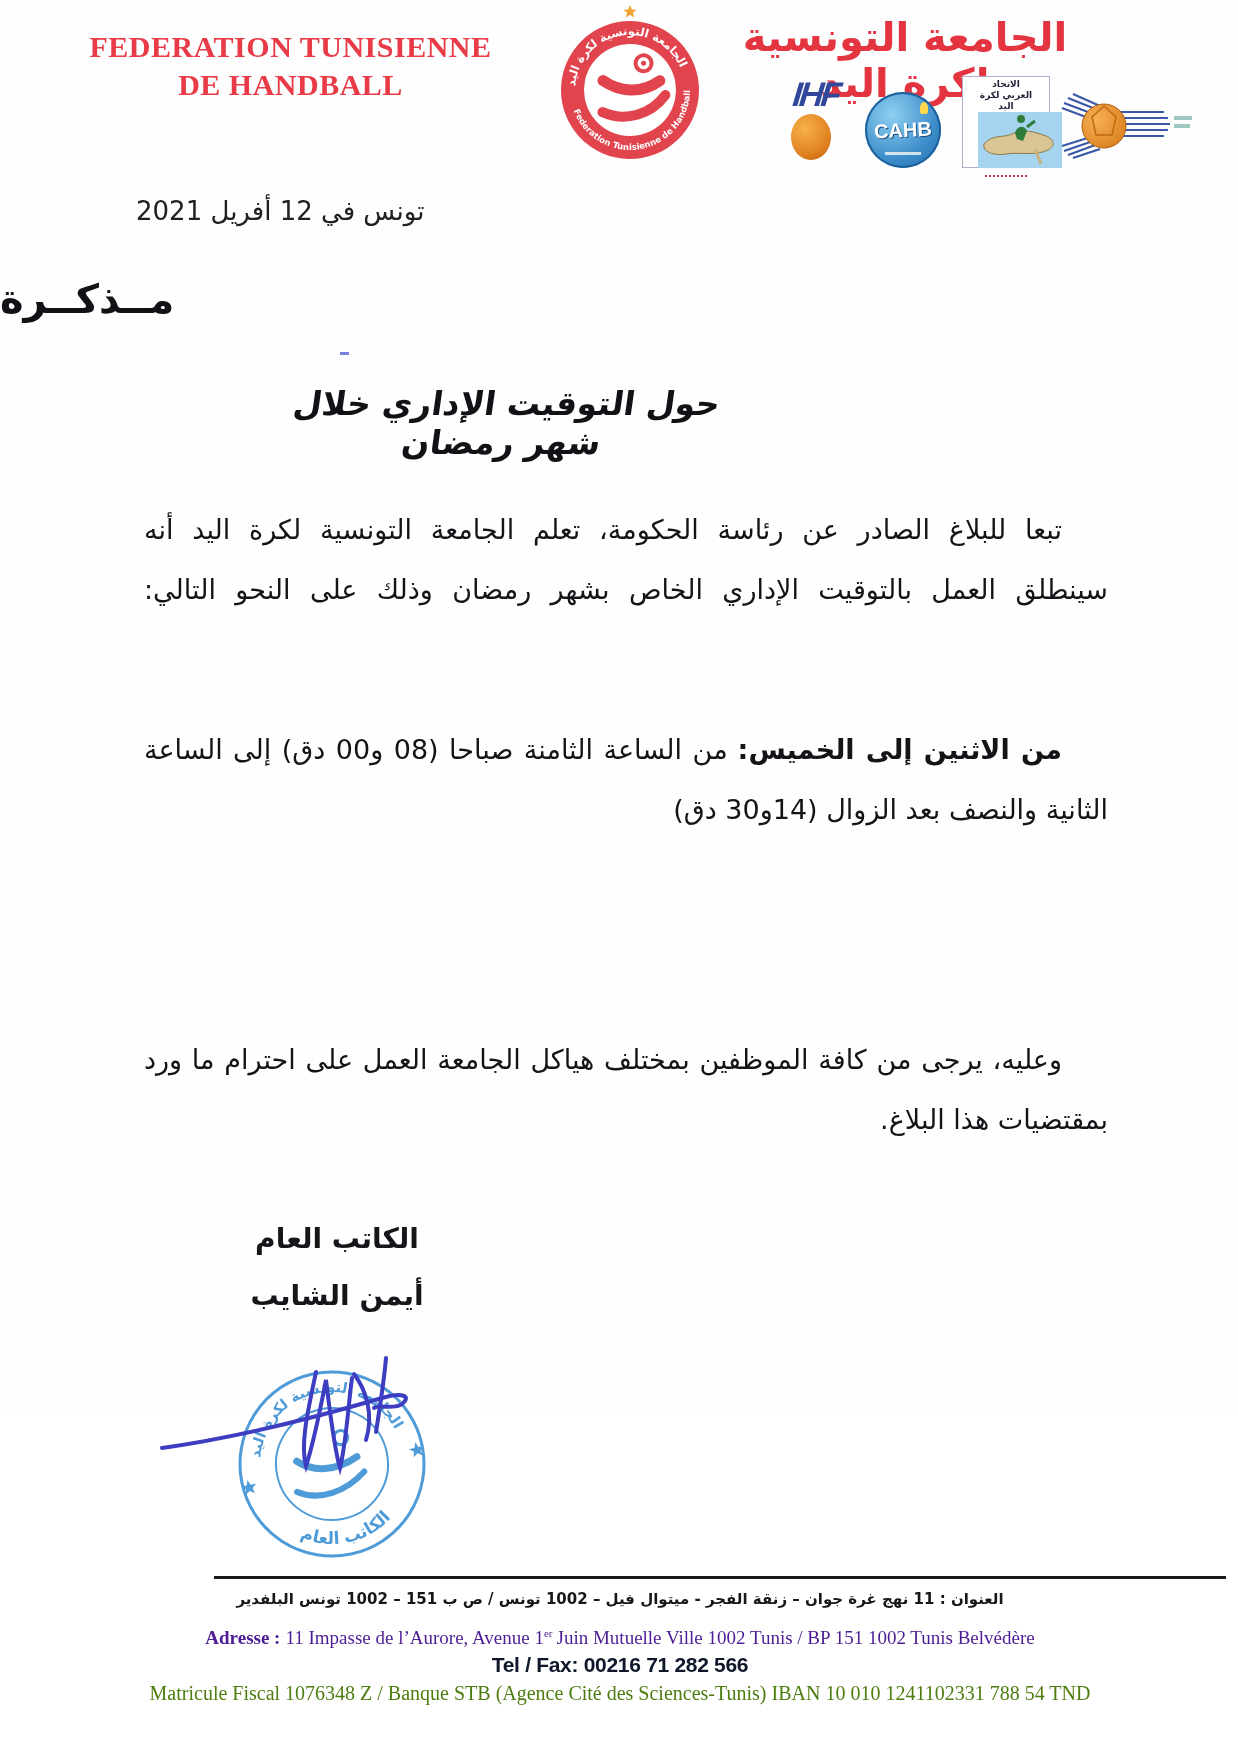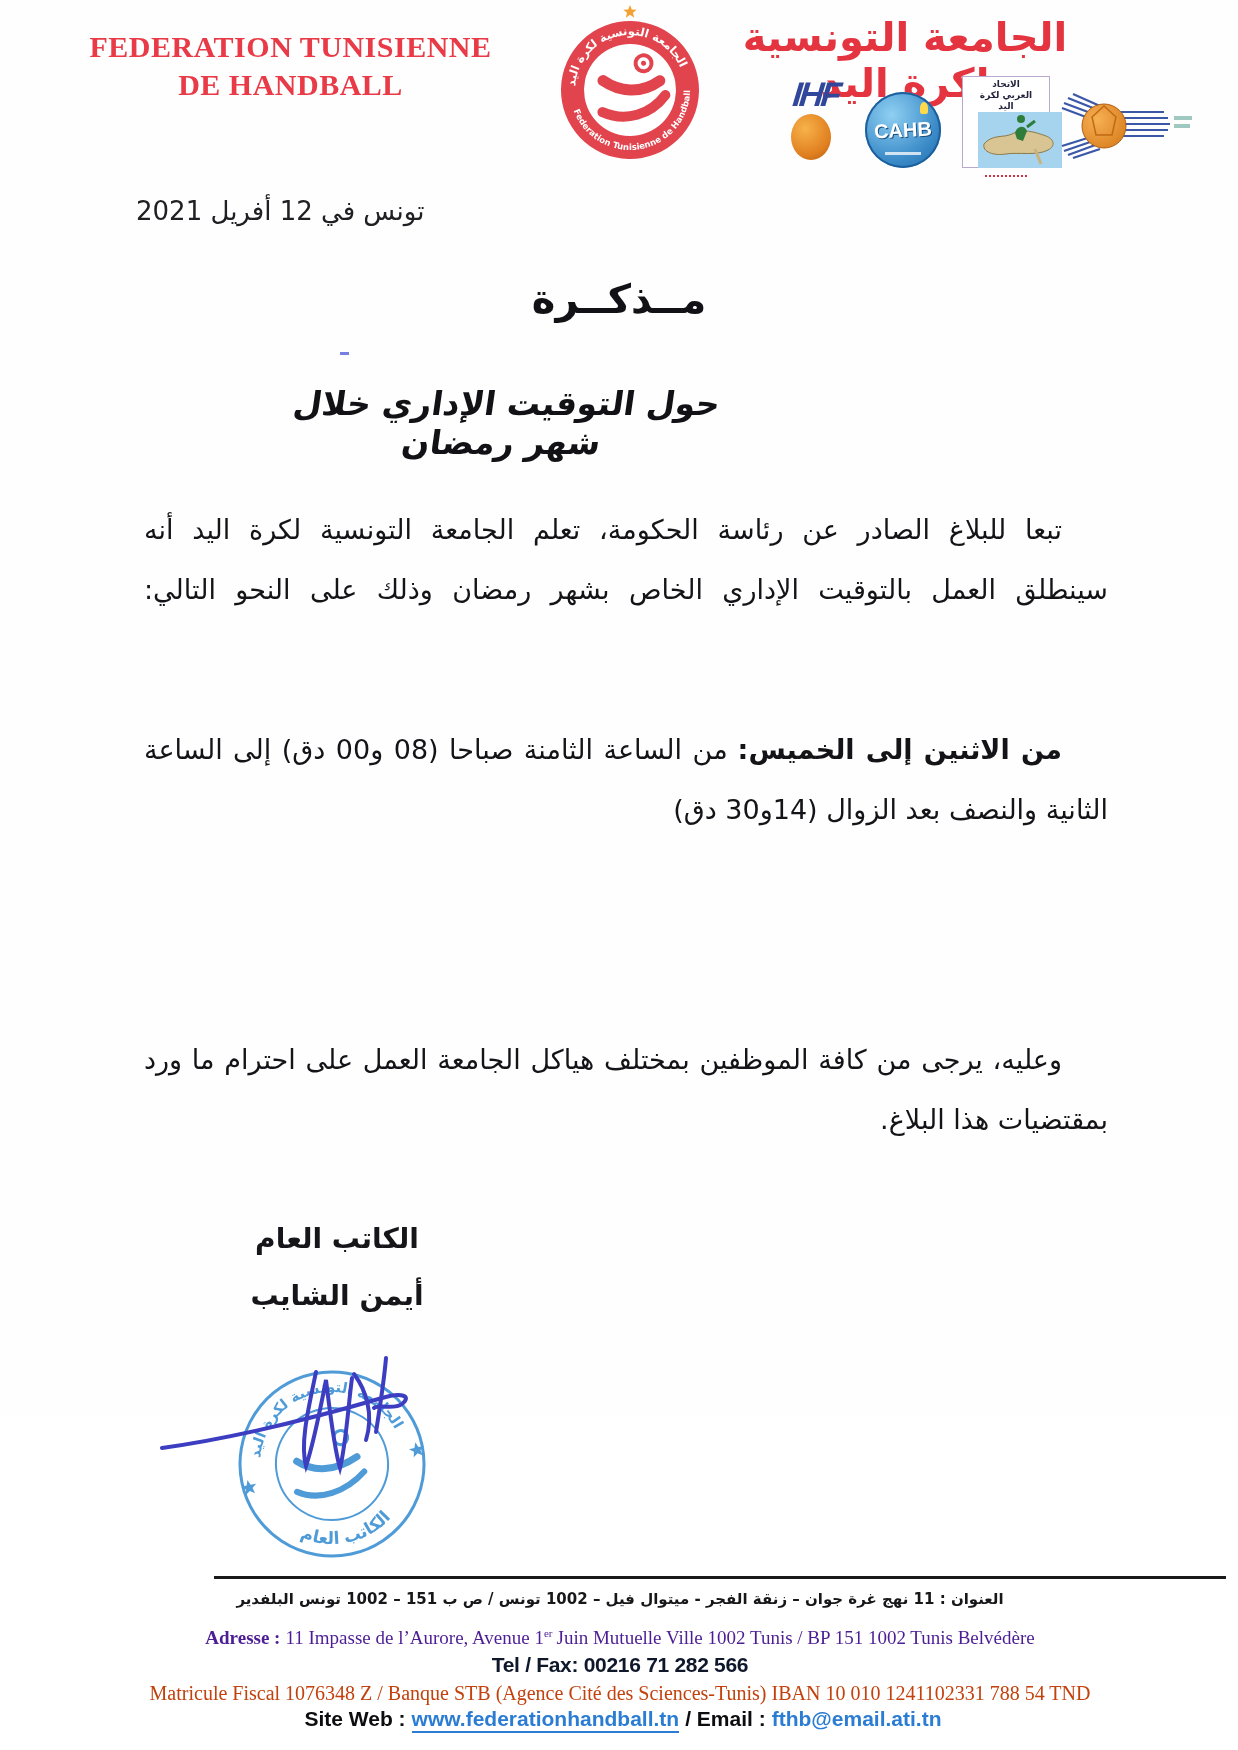--- a/index.html
+++ b/index.html
@@ -22,21 +22,21 @@
   .cahb-txt{color:#fff;font-weight:800;font-size:20px;font-family:"Liberation Sans",sans-serif;
             text-shadow:1px 1px 0 #184e80;transform:rotate(-3deg);}
   .cahb-fig{position:absolute;right:13px;top:10px;width:8px;height:12px;background:#ffd84d;border-radius:50% 50% 20% 20%;}
   .cahb-sub{position:absolute;bottom:13px;left:20px;width:36px;height:3px;background:rgba(255,255,255,.75);}
   .arab{left:962px;top:76px;width:88px;height:92px;background:#fff;border:1px solid #b9a9cf;padding:2px 15px;box-sizing:border-box;}
   .arab-top{font-size:9px;font-weight:700;color:#23243a;text-align:center;direction:rtl;line-height:11px;}
   .arab-bot{height:5px;border-top:2px dotted #cc3344;margin:3px 7px 0;}
 
   
   .date{left:136px;top:196px;font-size:26px;color:#202024;direction:rtl;}
-  .memo-title{left:0;top:276px;width:100%;text-align:center;font-size:40px;font-weight:800;color:#121216;}
+  .memo-title{left:0;top:276px;width:100%;font-size:40px;font-weight:800;color:#121216;}
   .memo-subtitle{left:264px;top:384px;width:480px;text-align:center;font-size:33px;font-weight:800;
                  color:#121216;transform:skewX(-8deg);direction:rtl;}
   .scan-mark{left:340px;top:352px;width:9px;height:3px;background:#5560d8;opacity:.8;}
 
   
   .para{left:144px;width:964px;}
   .body-line{font-size:27px;color:#141418;line-height:60px;height:60px;direction:rtl;
              font-family:"DejaVu Sans",sans-serif;}
   .just{text-align:justify;text-align-last:justify;text-justify:inter-word;}
   .right{text-align:right;}
@@ -52,21 +52,21 @@
   
   .footer-rule{left:214px;top:1576px;width:1012px;height:3px;background:#1a1a1a;}
   .f-ar{left:60px;top:1590px;width:1120px;text-align:center;font-size:15px;font-weight:700;direction:rtl;}
   .f-fr{left:60px;top:1627px;width:1120px;text-align:center;font-size:19px;color:#4c1d95;
         font-family:"Liberation Serif",serif;}
   .f-fr b{margin-right:5px;}
   .f-fr sup{font-size:11px;}
   .f-fr .post{margin-left:4px;}
   .f-tel{left:60px;top:1653px;width:1120px;text-align:center;font-size:21px;font-weight:800;
          font-family:"Liberation Sans",sans-serif;letter-spacing:-.3px;color:#0f172a;}
-  .f-fiscal{left:60px;top:1682px;width:1120px;text-align:center;font-size:20px;color:#c2410c;
+  .f-fiscal{left:60px;top:1682px;width:1120px;text-align:center;font-size:20px;color:#4d7c0f;
             font-family:"Liberation Serif",serif;}
   .f-site{left:60px;top:1707px;width:1120px;text-align:center;font-size:21px;font-weight:800;
           font-family:"Liberation Sans",sans-serif;color:#0d0d10;}
   .f-site .lbl{margin:0 6px;}
   .lnk{color:#2b7cd3;}
   .lnk.u{border-bottom:2px solid #2b7cd3;padding-bottom:1px;}
 </style>
 </head>
 <body>
 
@@ -210,17 +210,14 @@
   <div class="abs f-ar">العنوان : 11 نهج غرة جوان – زنقة الفجر - ميتوال فيل – 1002 تونس / ص ب 151 – 1002 تونس البلفدير</div>
 
   <div class="abs f-fr">
     <b>Adresse :</b><span>11 Impasse de l’Aurore, Avenue 1</span><sup>er</sup><span class="post">Juin Mutuelle Ville 1002 Tunis / BP 151 1002 Tunis Belvédère</span>
   </div>
 
   <div class="abs f-tel">Tel / Fax: 00216 71 282 566</div>
 
   <div class="abs f-fiscal">Matricule Fiscal 1076348 Z / Banque STB (Agence Cité des Sciences-Tunis) IBAN 10 010 1241102331 788 54 TND</div>
 
-  <div class="abs f-site">
-    <span class="lbl">Site Web :</span><span class="lnk u">www.federationhandball.tn</span><span class="lbl">/ Email :</span><span class="lnk">fthb@email.ati.tn</span>
-  </div>
 
 </div>
 
 </body></html>

